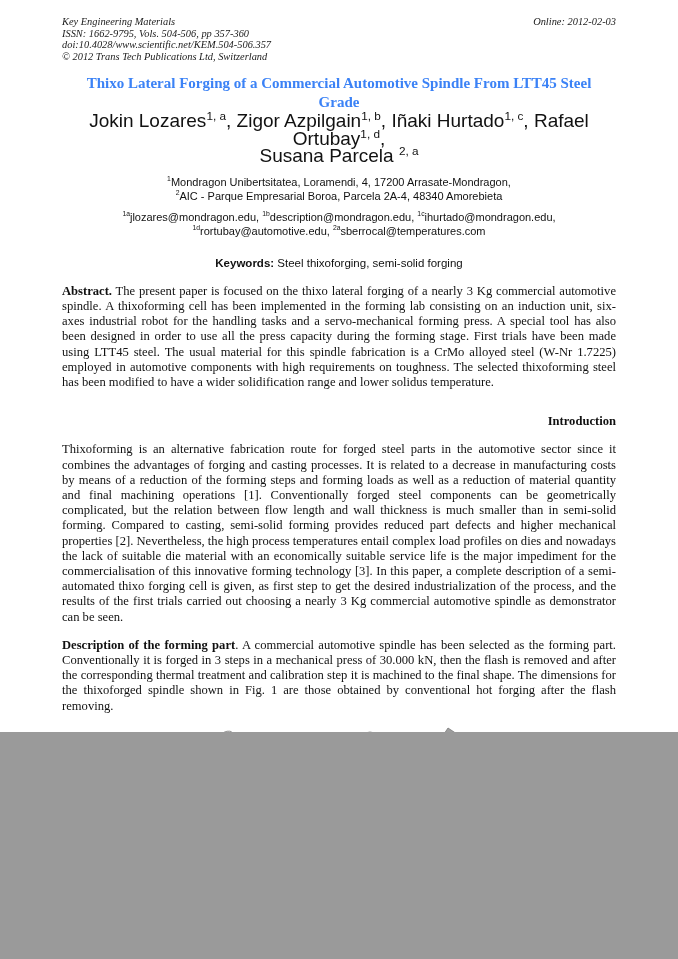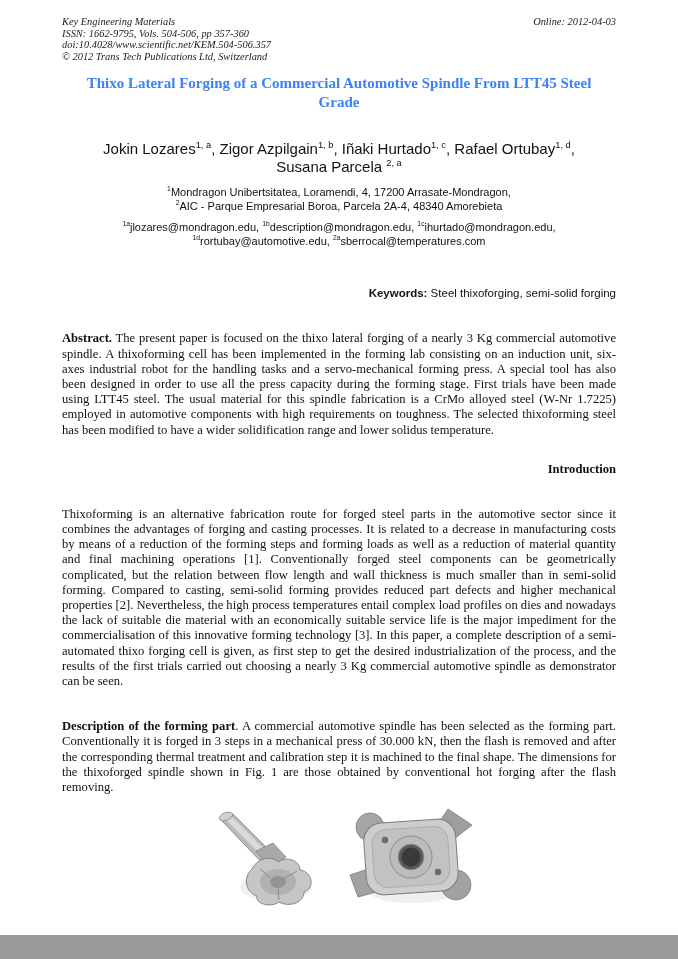--- a/index.html
+++ b/index.html
@@ -1,64 +1,64 @@
 <!DOCTYPE html>
 <html><head>
 <meta charset="utf-8">
 <style>
   html,body{margin:0;padding:0;background:#9a9a9a;}
   .page{
-    width:678px;height:935px;background:#ffffff;margin:0 auto;position:relative;
+    width:678px;height:732px;background:#ffffff;margin:0 auto;position:relative;
     box-sizing:border-box;padding:16px 62px 0 62px;overflow:hidden;
     font-family:"Liberation Serif",serif;color:#111;
   }
   
   .hdr{display:flex;justify-content:space-between;align-items:flex-start;
        font-family:"Liberation Serif",serif;font-style:italic;
        font-size:10.4px;line-height:11.6px;color:#1a1a1a;}
   .hdr-left div{white-space:nowrap;}
   
   .title{margin-top:12px;text-align:center;
          font-family:Liberation Serif, serif;font-weight:bold;
          font-size:15px;line-height:19px;color:#3b82f6;padding:0 4px;}
   
-  .authors{margin-top:28px;text-align:center;
-           font-family:"Liberation Sans",sans-serif;font-size:15px;line-height:17.5px;}
+  .authors{margin-top:0;text-align:center;
+           font-family:"Liberation Sans",sans-serif;font-size:19px;line-height:17.5px;}
   sup{font-size:0.62em;vertical-align:super;line-height:0;}
   
   .affils{margin-top:10px;text-align:center;
           font-family:"Liberation Sans",sans-serif;font-size:11px;line-height:14px;}
   .emails{margin-top:7px;text-align:center;
           font-family:"Liberation Sans",sans-serif;font-size:11px;line-height:14px;}
   
-  .keywords{margin-top:38px;font-family:"Liberation Sans",sans-serif;
-            font-size:11.5px;line-height:15px;text-align:right;}
+  .keywords{margin-top:18px;font-family:"Liberation Sans",sans-serif;
+            font-size:11.5px;line-height:15px;text-align:center;}
   .keywords b{font-weight:bold;}
   
-  .para{margin-top:30px;font-size:12.6px;line-height:15.2px;text-align:justify;}
+  .para{margin-top:13px;font-size:12.6px;line-height:15.2px;text-align:justify;}
   .lead{font-weight:bold;}
   .sec-head{margin-top:24px;font-size:12.6px;font-weight:bold;text-align:right;}
   
   .figure{margin-top:10px;display:flex;justify-content:center;align-items:flex-end;gap:16px;}
   .figure svg{display:block;}
   .caption{margin-top:8px;text-align:center;font-size:12.6px;line-height:15px;}
 </style>
 </head>
 <body>
 
 <div class="page">
 
   <div class="hdr">
     <div class="hdr-left">
       <div>Key Engineering Materials</div>
       <div>ISSN: 1662-9795, Vols. 504-506, pp 357-360</div>
       <div>doi:10.4028/www.scientific.net/KEM.504-506.357</div>
       <div>© 2012 Trans Tech Publications Ltd, Switzerland</div>
     </div>
-    <div class="hdr-right">Online: 2012-04-03</div>
+    <div class="hdr-right">Online: 2012-02-03</div>
   </div>
 
   <div class="title">Thixo Lateral Forging of a Commercial Automotive Spindle From LTT45 Steel Grade</div>
 
   <div class="authors">
     <span>Jokin Lozares</span><sup>1, a</sup><span>, </span>
     <span>Zigor Azpilgain</span><sup>1, b</sup><span>, </span>
     <span>Iñaki Hurtado</span><sup>1, c</sup><span>, </span>
     <span>Rafael Ortubay</span><sup>1, d</sup><span>,</span><br>
     <span>Susana Parcela </span><sup>2, a</sup><span></span>

